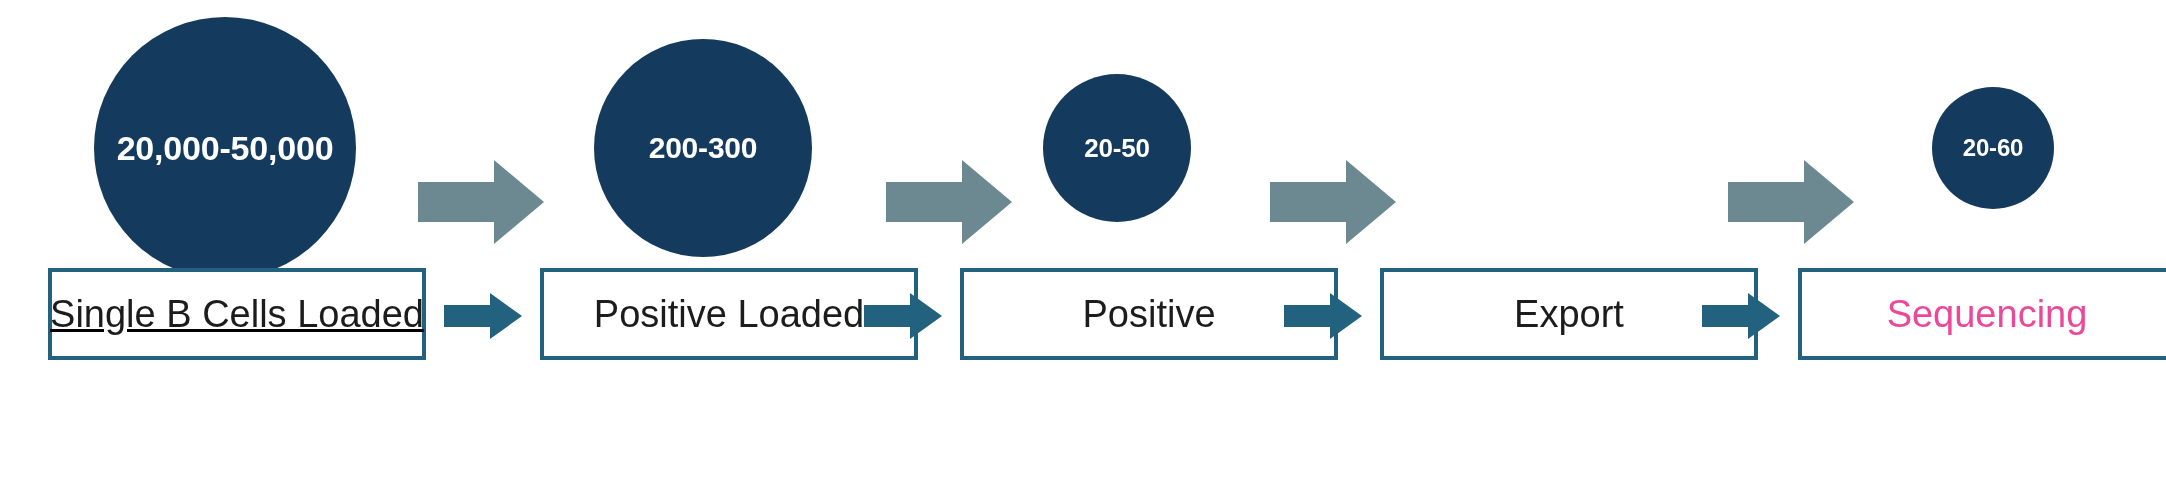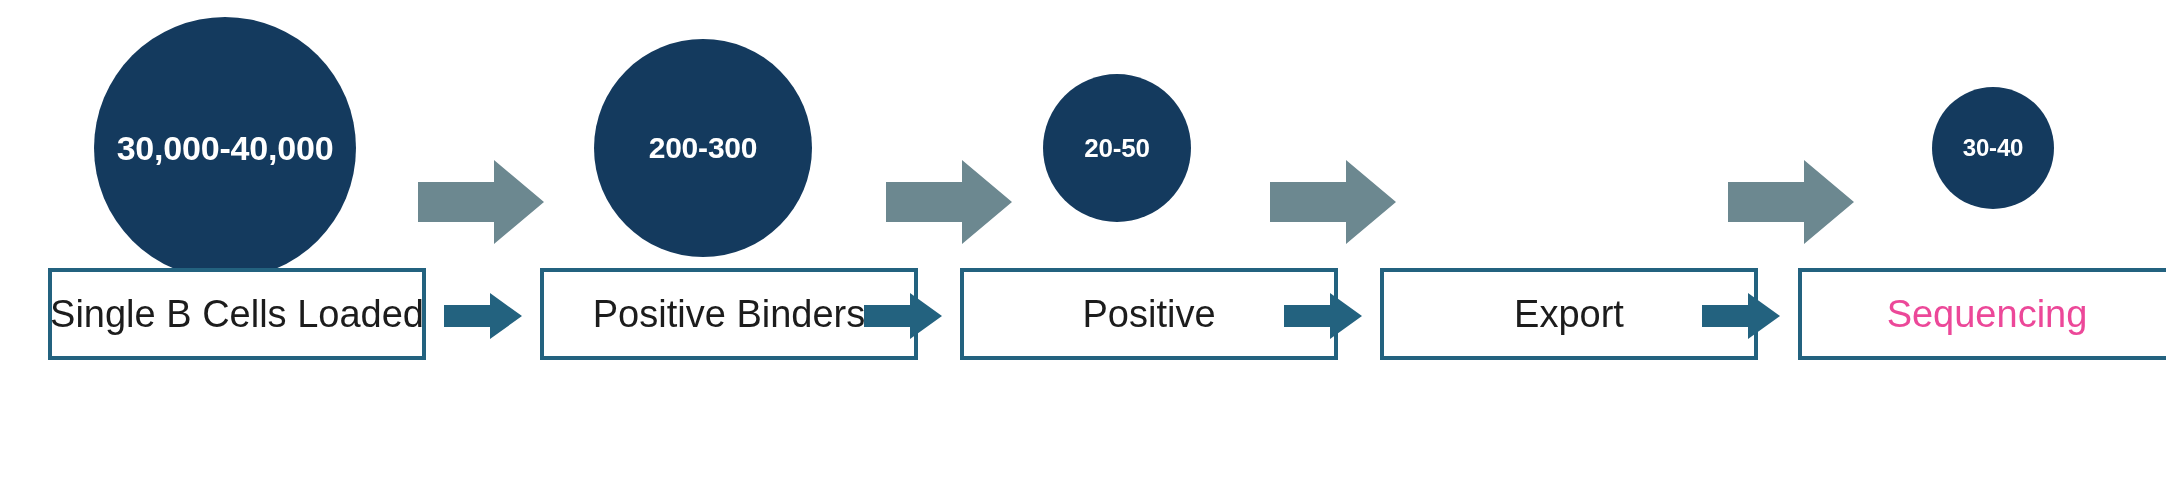--- a/index.html
+++ b/index.html
@@ -79,21 +79,21 @@
   }
 </style>
 </head>
 <body>
 
 <div id="canvas">
 
   <div class="funnel-row">
 
     <div class="funnel-node" style="left:94px; top:17px; width:262px; height:262px;">
-      <span class="funnel-value" style="font-size:34px;">30,000-40,000</span>
+      <span class="funnel-value" style="font-size:34px;">20,000-50,000</span>
     </div>
 
     <svg class="arrow-block" style="left:418px; top:160px;" width="126" height="84" viewBox="0 0 126 84">
       <polygon points="0,22 76,22 76,0 126,42 76,84 76,62 0,62" fill="#6C8890"></polygon>
     </svg>
 
     <div class="funnel-node" style="left:594px; top:39px; width:218px; height:218px;">
       <span class="funnel-value" style="font-size:30px;">200-300</span>
     </div>
 
@@ -108,37 +108,37 @@
     <svg class="arrow-block" style="left:1270px; top:160px;" width="126" height="84" viewBox="0 0 126 84">
       <polygon points="0,22 76,22 76,0 126,42 76,84 76,62 0,62" fill="#6C8890"></polygon>
     </svg>
 
 
     <svg class="arrow-block" style="left:1728px; top:160px;" width="126" height="84" viewBox="0 0 126 84">
       <polygon points="0,22 76,22 76,0 126,42 76,84 76,62 0,62" fill="#6C8890"></polygon>
     </svg>
 
     <div class="funnel-node" style="left:1932px; top:87px; width:122px; height:122px;">
-      <span class="funnel-value" style="font-size:24px;">30-40</span>
+      <span class="funnel-value" style="font-size:24px;">20-60</span>
     </div>
 
   </div>
 
   <div class="stage-row">
 
-    <div class="stage-box" style="left:48px; top:0px; width:378px; height:92px;">
+    <div class="stage-box" style="left:48px; top:0px; width:378px; height:92px;text-decoration:underline;">
       <span class="stage-label">Single B Cells Loaded</span>
     </div>
 
     <svg class="teal-arrow" style="left:444px; top:25px;" width="78" height="46" viewBox="0 0 78 46">
       <polygon points="0,12 46,12 46,0 78,23 46,46 46,34 0,34" fill="#23627F"></polygon>
     </svg>
 
     <div class="stage-box" style="left:540px; top:0px; width:378px; height:92px;">
-      <span class="stage-label">Positive Binders</span>
+      <span class="stage-label">Positive Loaded</span>
     </div>
 
     <svg class="teal-arrow" style="left:864px; top:25px;" width="78" height="46" viewBox="0 0 78 46">
       <polygon points="0,12 46,12 46,0 78,23 46,46 46,34 0,34" fill="#23627F"></polygon>
     </svg>
 
     <div class="stage-box" style="left:960px; top:0px; width:378px; height:92px;">
       <span class="stage-label">Positive</span>
     </div>
 

